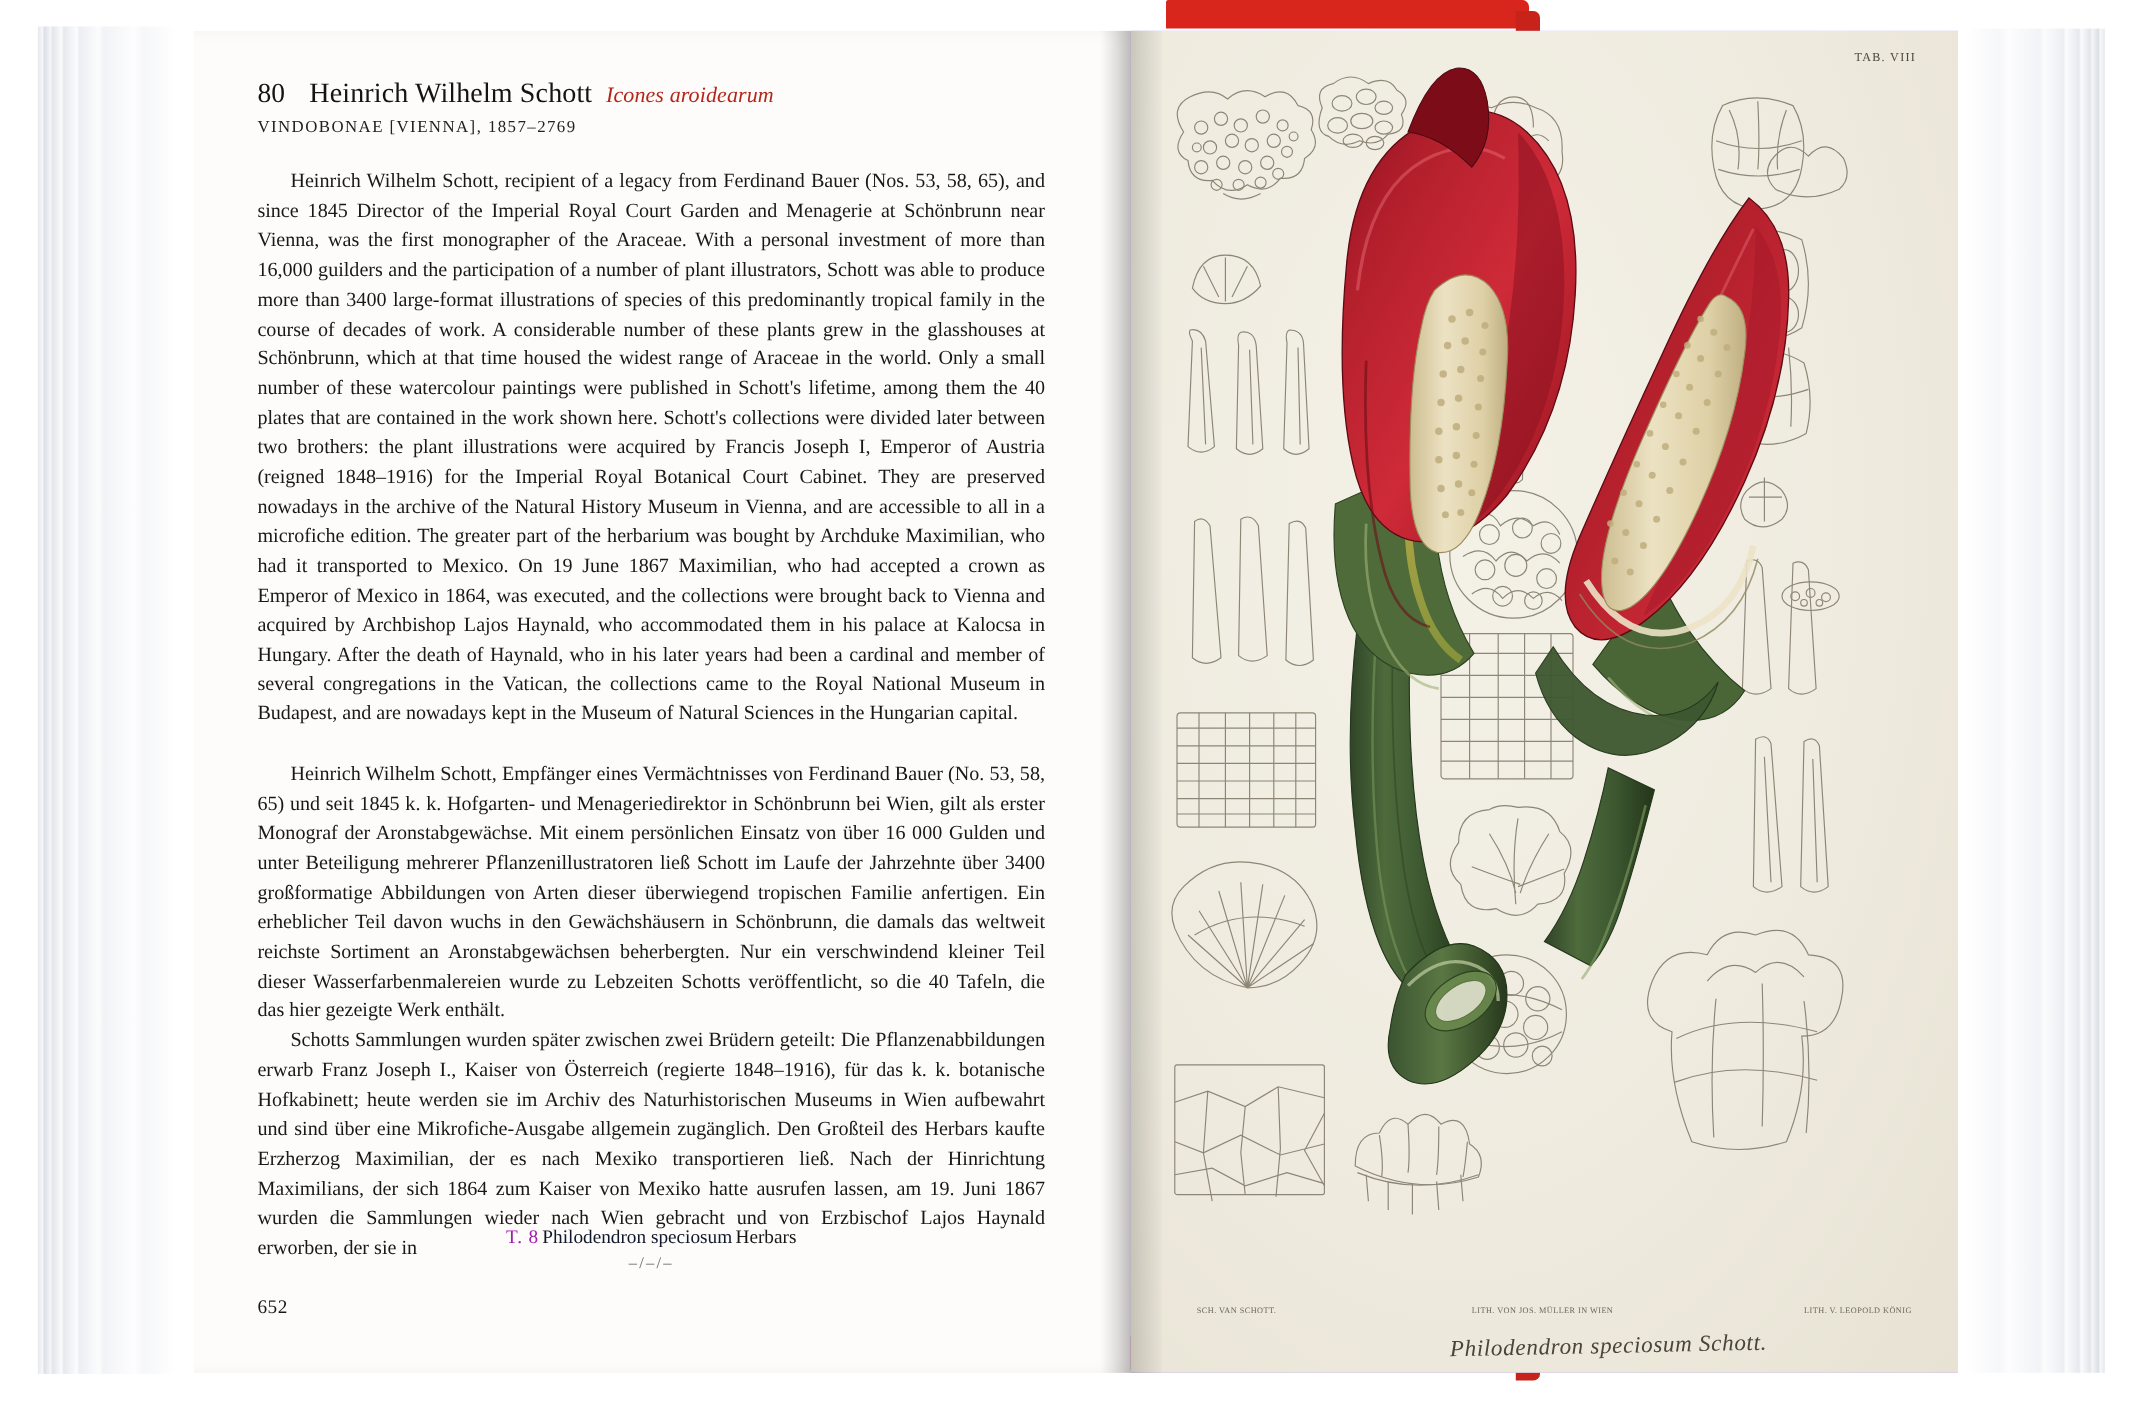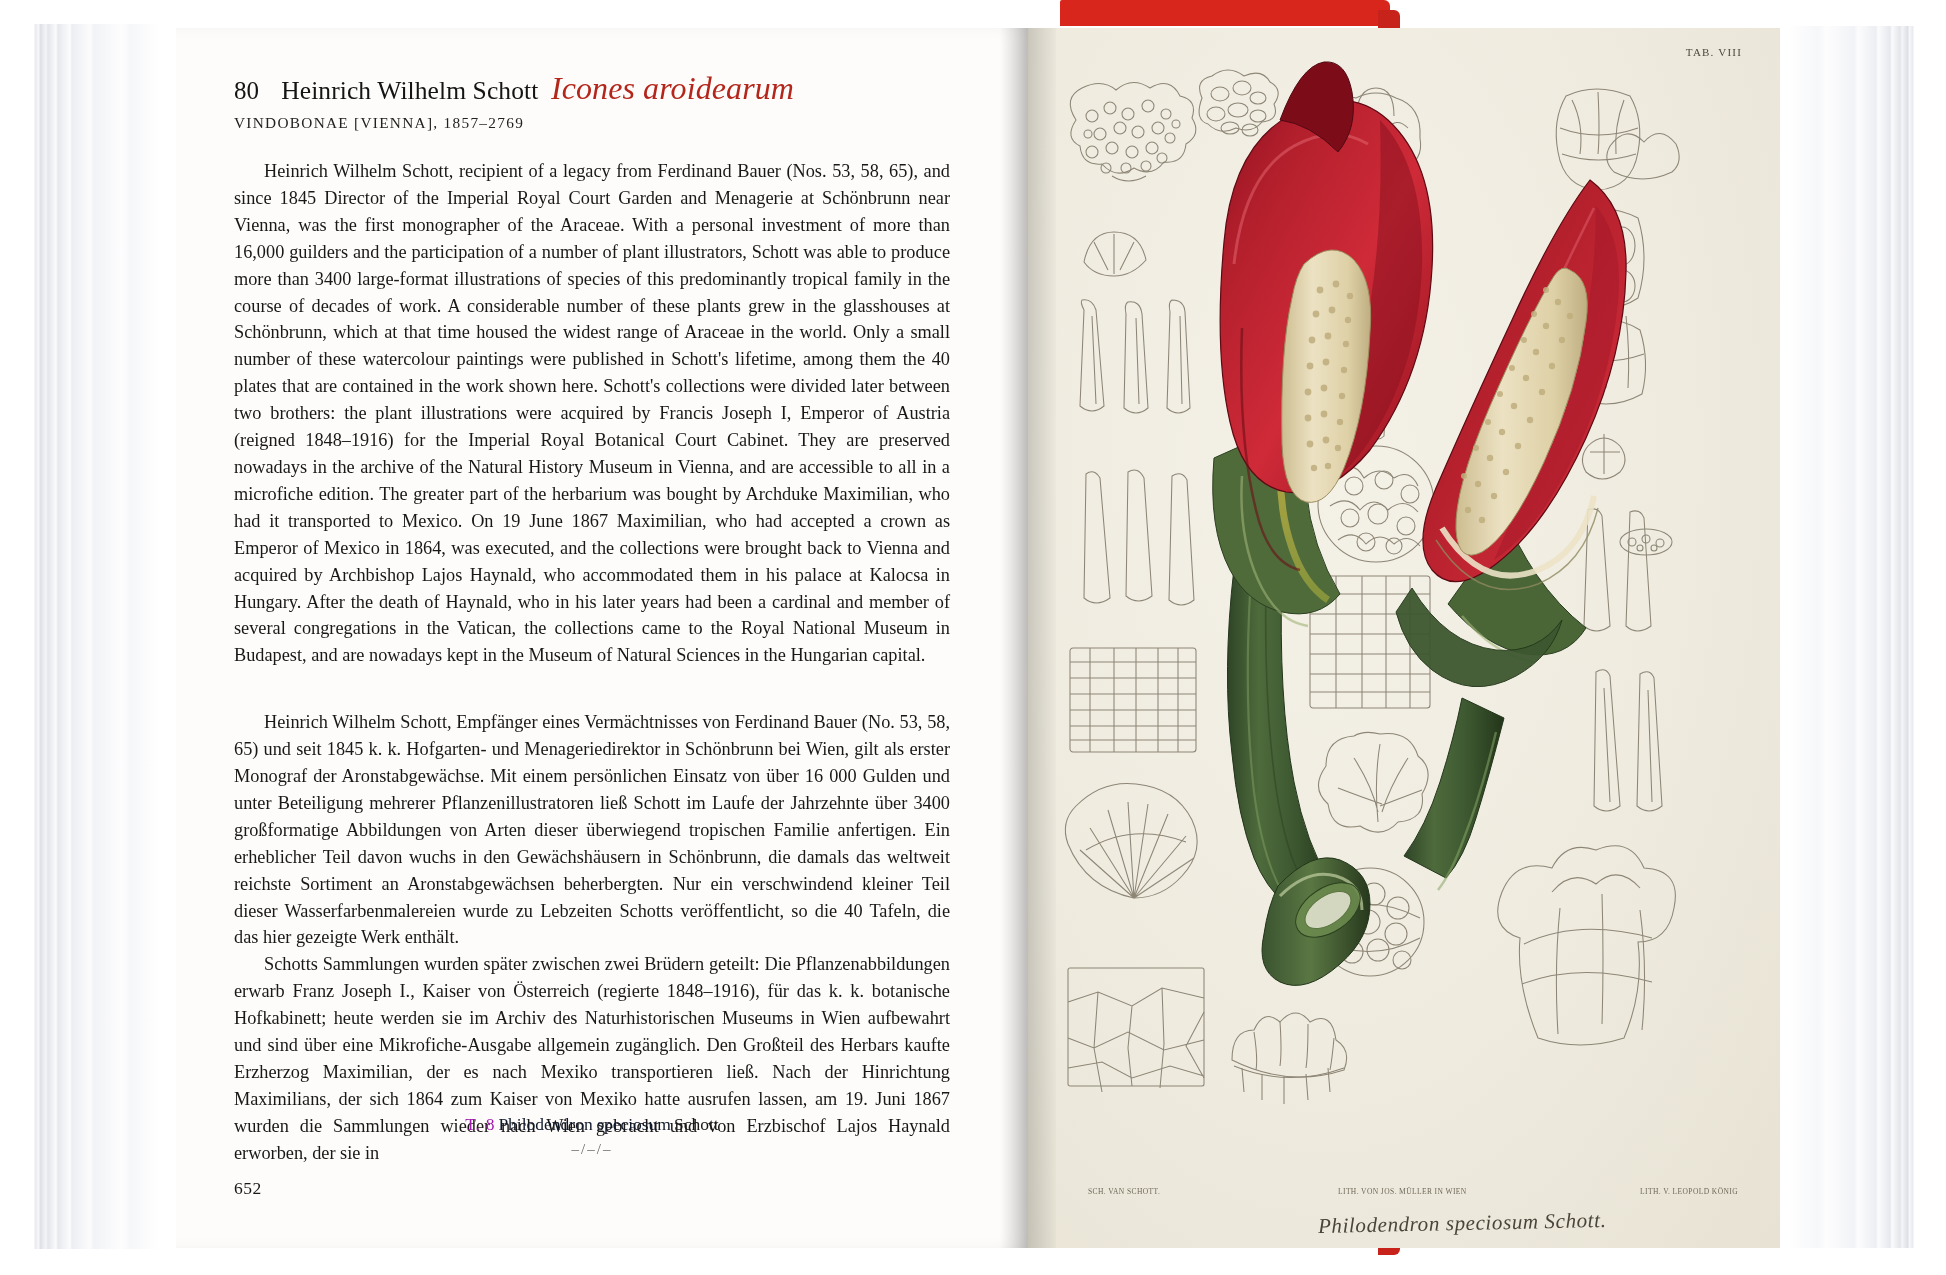--- a/index.html
+++ b/index.html
@@ -123,39 +123,39 @@
     font-size: 25.5px;
     letter-spacing: 0.1px;
     color: #141414;
   }
   .headline .num { font-size: 25px; color:#141414; }
   .headline .author { color:#141414; }
   .headline .worktitle {
     font-style: italic;
     color: #b4261b;
     margin-left: 6px;
-    font-size: 32px;
+    font-size: 20px;
   }
   .subline {
     margin-top: 7px;
     font-size: 15.3px;
     letter-spacing: 1.3px;
     color: #23201d;
     font-variant: small-caps;
   }
 
   .body-para {
     margin-top: 26px;
     font-size: 18.3px;
     line-height: 26.9px;
     text-align: justify;
     color: #1a1816;
     hyphens: auto;
   }
-  .body-para.second { margin-top: 40px; }
+  .body-para.second { margin-top: 28px; }
   .body-para.third  { margin-top: 0px; text-indent: 30px; }
   .body-para.first  { text-indent: 30px; }
   .body-para.second { text-indent: 30px; }
 
   .caption {
     position: absolute;
     left: 58px;
     top: 1086px;
     width: 716px;
     text-align: center;
@@ -269,21 +269,21 @@
       <div class="subline">VINDOBONAE [VIENNA], 1857–2769</div>
 
       <div class="body-para first">Heinrich Wilhelm Schott, recipient of a legacy from Ferdinand Bauer (Nos. 53, 58, 65), and since 1845 Director of the Imperial Royal Court Garden and Menagerie at Schönbrunn near Vienna, was the first monographer of the Araceae. With a personal investment of more than 16,000 guilders and the participation of a number of plant illustrators, Schott was able to produce more than 3400 large-format illustrations of species of this predominantly tropical family in the course of decades of work. A considerable number of these plants grew in the glasshouses at Schönbrunn, which at that time housed the widest range of Araceae in the world. Only a small number of these watercolour paintings were published in Schott's lifetime, among them the 40 plates that are contained in the work shown here. Schott's collections were divided later between two brothers: the plant illustrations were acquired by Francis Joseph I, Emperor of Austria (reigned 1848–1916) for the Imperial Royal Botanical Court Cabinet. They are preserved nowadays in the archive of the Natural History Museum in Vienna, and are accessible to all in a microfiche edition. The greater part of the herbarium was bought by Archduke Maximilian, who had it transported to Mexico. On 19 June 1867 Maximilian, who had accepted a crown as Emperor of Mexico in 1864, was executed, and the collections were brought back to Vienna and acquired by Archbishop Lajos Haynald, who accommodated them in his palace at Kalocsa in Hungary. After the death of Haynald, who in his later years had been a cardinal and member of several congregations in the Vatican, the collections came to the Royal National Museum in Budapest, and are nowadays kept in the Museum of Natural Sciences in the Hungarian capital.</div>
 
       <div class="body-para second">Heinrich Wilhelm Schott, Empfänger eines Vermächtnisses von Ferdinand Bauer (No. 53, 58, 65) und seit 1845 k. k. Hofgarten‑ und Menageriedirektor in Schönbrunn bei Wien, gilt als erster Monograf der Aronstabgewächse. Mit einem persönlichen Einsatz von über 16 000 Gulden und unter Beteiligung mehrerer Pflanzenillustratoren ließ Schott im Laufe der Jahrzehnte über 3400 großformatige Abbildungen von Arten dieser überwiegend tropischen Familie anfertigen. Ein erheblicher Teil davon wuchs in den Gewächshäusern in Schönbrunn, die damals das weltweit reichste Sortiment an Aronstabgewächsen beherbergten. Nur ein verschwindend kleiner Teil dieser Wasserfarbenmalereien wurde zu Lebzeiten Schotts veröffentlicht, so die 40 Tafeln, die das hier gezeigte Werk enthält.</div>
 
       <div class="body-para third">Schotts Sammlungen wurden später zwischen zwei Brüdern geteilt: Die Pflanzenabbildungen erwarb Franz Joseph I., Kaiser von Österreich (regierte 1848–1916), für das k. k. botanische Hofkabinett; heute werden sie im Archiv des Naturhistorischen Museums in Wien aufbewahrt und sind über eine Mikrofiche‑Ausgabe allgemein zugänglich. Den Großteil des Herbars kaufte Erzherzog Maximilian, der es nach Mexiko transportieren ließ. Nach der Hinrichtung Maximilians, der sich 1864 zum Kaiser von Mexiko hatte ausrufen lassen, am 19. Juni 1867 wurden die Sammlungen wieder nach Wien gebracht und von Erzbischof Lajos Haynald erworben, der sie in</div>
     </div>
 
     <div class="caption">
-      <span class="tlabel">T. 8</span><span class="sciname">Philodendron speciosum</span><span class="authority">Schott</span>
+      <span class="tlabel">T. 8</span><span class="sciname">Philodendron speciosum</span><span class="authority">Herbars</span>
       <div class="rule">–/–/–</div>
     </div>
 
     <div class="folio">652</div>
   </div>
 
   <div class="page-right">
     <div class="plate">
       <div class="plate-bg"></div>
 

